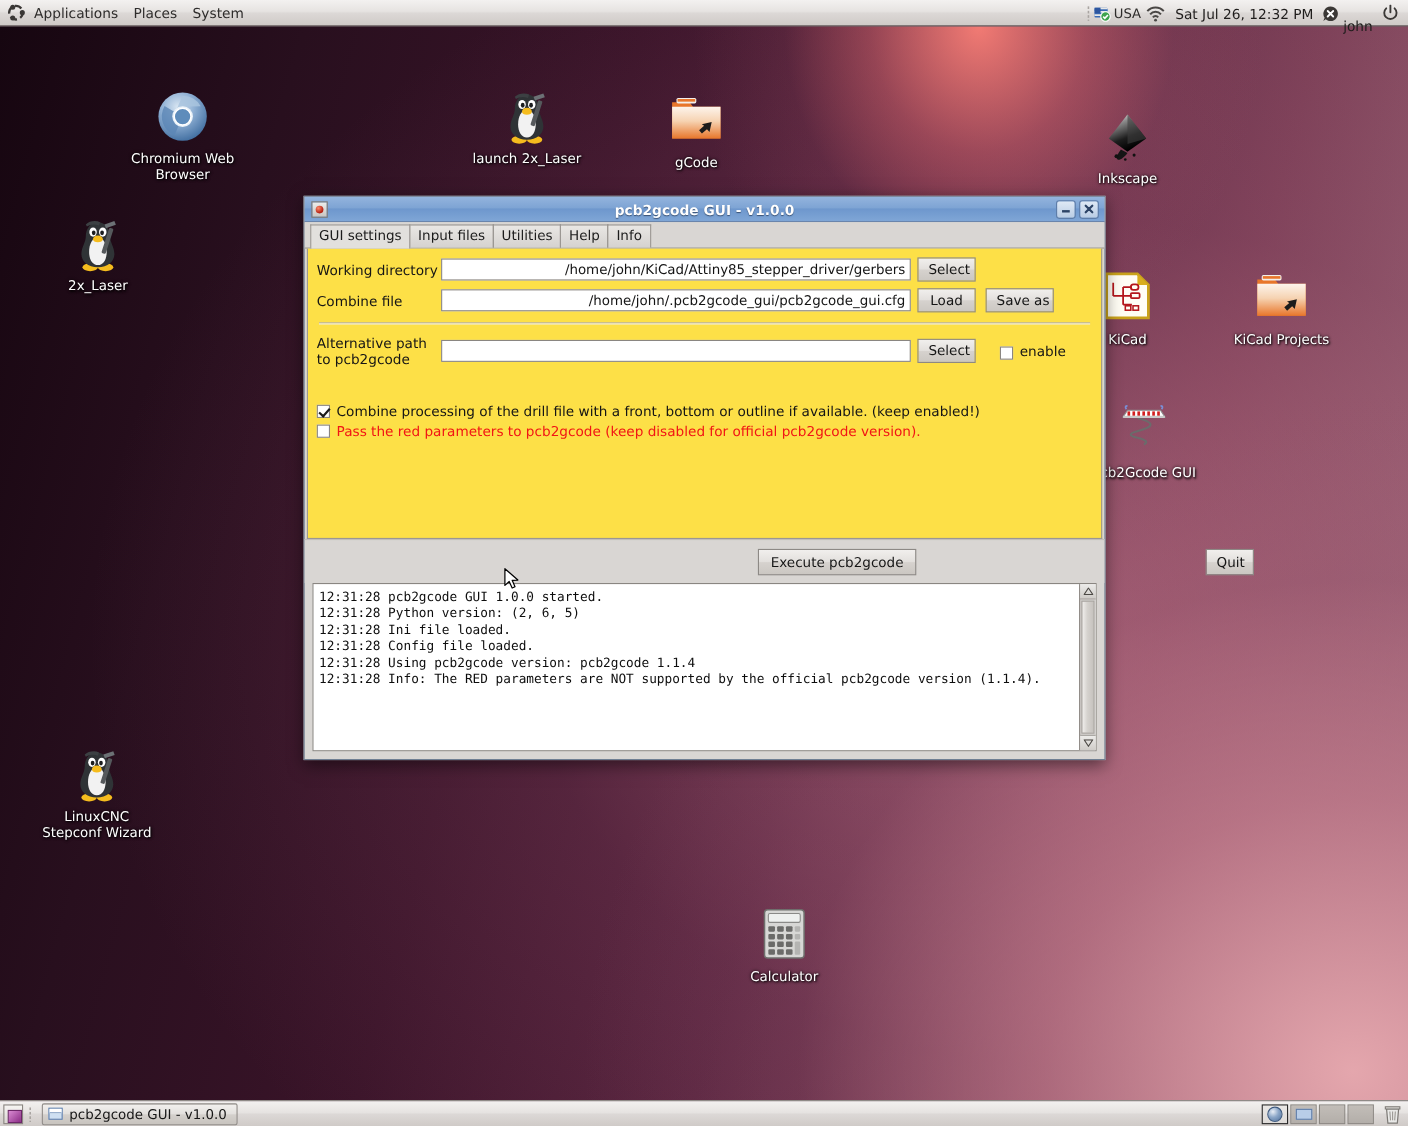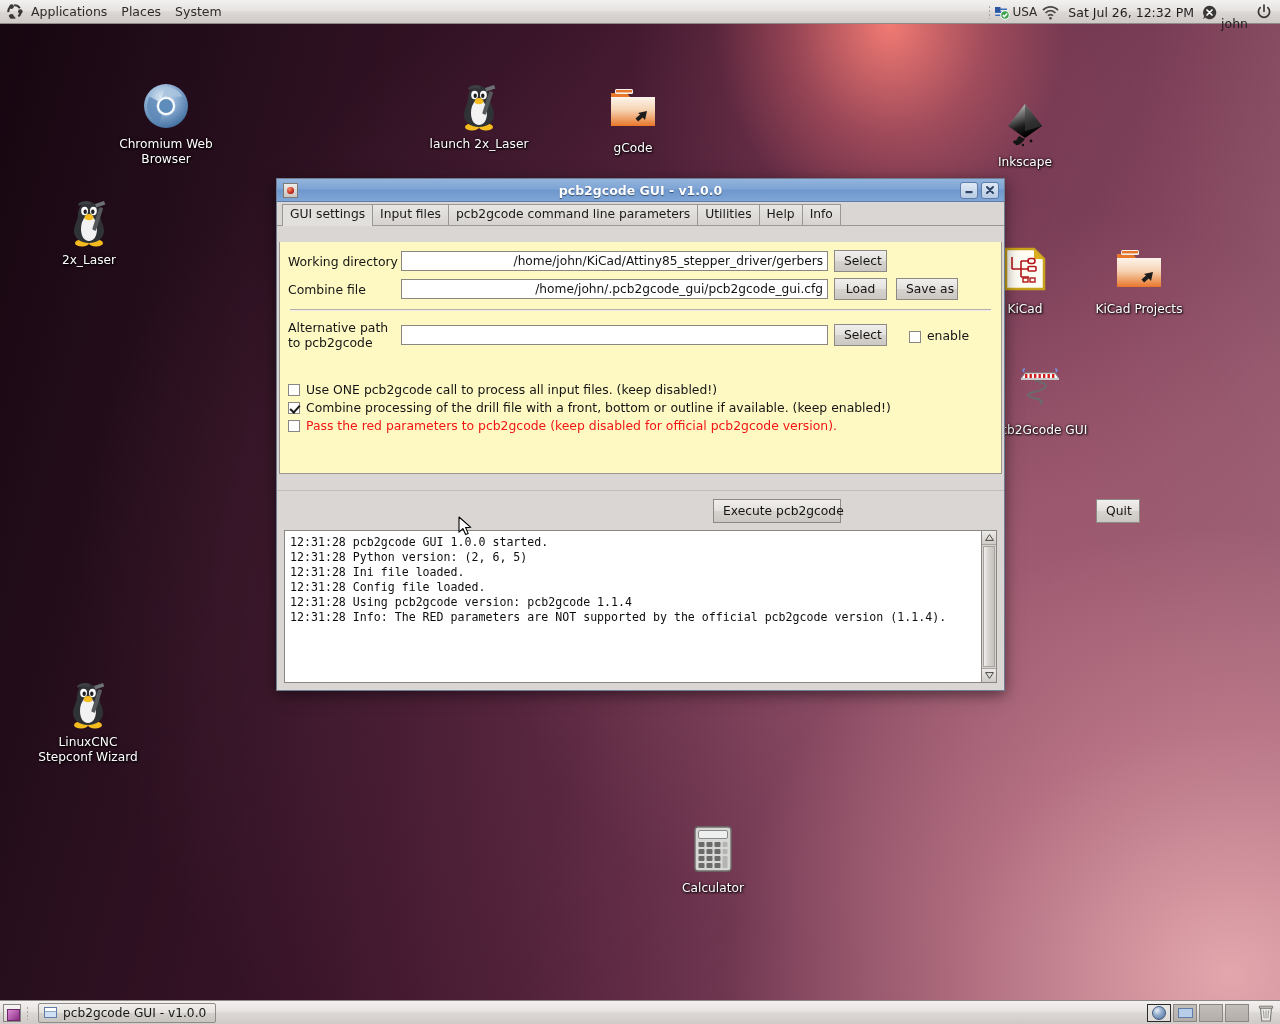--- a/index.html
+++ b/index.html
@@ -123,23 +123,23 @@
     cursor: default;
   }
   .tab.active {
     background: #e2e0dd;
     position: relative; z-index: 3;
     height: 22px; margin-bottom: -1px;
   }
 
   #tabpanel {
     flex: 1 1 auto;
-    background: #fef9c3;
+    background: #fde047;
     border: 1px solid #9b9793; border-top: none;
-    margin: 16px 2px;
+    margin: 0 2px;
     padding: 8px 8px 0 8px;
     position: relative;
   }
 
   .formrow { display: flex; align-items: center; margin-bottom: 6px; }
   .flabel { font-size: 12.4px; color: #151515; }
   .fgrid-label { width: 113px; }
   .tinput {
     height: 20px; border: 1px solid #8a8681; background: #ffffff;
     font-size: 12.2px; color: #131313;
@@ -429,21 +429,21 @@
       <rect x="25" y="11.5" width="7" height="5" rx="2.4" fill="none" stroke="#b4161b" stroke-width="1.6"></rect>
       <rect x="25" y="19.5" width="8" height="4.5" rx="1" fill="none" stroke="#b4161b" stroke-width="1.6"></rect>
       <rect x="20" y="31" width="5" height="4" fill="none" stroke="#b4161b" stroke-width="1.4"></rect>
       <rect x="27" y="31" width="5" height="4" fill="none" stroke="#b4161b" stroke-width="1.4"></rect>
       <path d="M9 10 v12" stroke="#b4161b" stroke-width="1.6" fill="none"></path>
     </svg>
   </span>
   <span class="label">KiCad</span>
 </div>
 
-<div class="dicon" style="left:1079px; top:243px;">
+<div class="dicon" style="left:1105px; top:243px;">
   <span class="glyph">
     <svg class="folder" viewBox="0 0 50 44">
       <defs>
           <linearGradient id="fg2" x1="0" y1="0" x2="0" y2="1">
         <stop offset="0%" stop-color="#fdf4ec"></stop>
             <stop offset="45%" stop-color="#f6d3b2"></stop>
         <stop offset="100%" stop-color="#e8762b"></stop>
           </linearGradient>
         </defs>
       <path d="M3 7 h16 l3 4 h25 v29 H3z" fill="#e8762b"></path>
@@ -542,21 +542,20 @@
         <svg width="10" height="10" viewBox="0 0 10 10">
           <path d="M2 2 L8 8 M8 2 L2 8" stroke="#2c4366" stroke-width="2" stroke-linecap="round"></path>
         </svg>
       </div>
     </div>
   </div>
 
   <div id="tabbar">
     <div class="tab active">GUI settings</div>
     <div class="tab">Input files</div>
-    <div class="tab">pcb2gcode command line parameters</div>
     <div class="tab">Utilities</div>
     <div class="tab">Help</div>
     <div class="tab">Info</div>
   </div>
 
   <div id="tabpanel">
 
     <div class="formrow">
       <div class="flabel fgrid-label">Working directory</div>
       <div class="tinput" style="width:427px;" title="/home/john/KiCad/Attiny85_stepper_driver/gerbers">/home/john/KiCad/Attiny85_stepper_driver/gerbers</div>
@@ -580,36 +579,32 @@
       <div class="tinput" style="width:427px;"></div>
       <div class="btn" style="margin-left:6px; width:53px; text-align:center;">Select</div>
       <div style="display:flex;align-items:flex-end;margin-left:22px;">
         <span class="cbox"></span>
         <span class="cbtext">enable</span>
       </div>
     </div>
 
     <div style="margin-top:32px;">
       <div class="cbrow">
-        <span class="cbox"></span>
-        <span class="cbtext">Use ONE pcb2gcode call to process all input files. (keep disabled!)</span>
-      </div>
-      <div class="cbrow">
         <span class="cbox checked"></span>
         <span class="cbtext">Combine processing of the drill file with a front, bottom or outline if available. (keep enabled!)</span>
       </div>
       <div class="cbrow">
         <span class="cbox"></span>
         <span class="cbtext red">Pass the red parameters to pcb2gcode (keep disabled for official pcb2gcode version).</span>
       </div>
     </div>
   </div>
 
   <div id="buttonbar">
-    <div class="btn" style="position:absolute; left:412px; width:128px; text-align:center; height:24px; line-height:18px;margin-left:24px;">Execute pcb2gcode</div>
+    <div class="btn" style="position:absolute; left:412px; width:144px; text-align:center; height:24px; line-height:18px;">Execute pcb2gcode</div>
     <div class="btn" style="position:absolute; left:819px; width:44px; text-align:center; height:24px; line-height:18px;">Quit</div>
   </div>
 
   <div id="logwrap">
     <div id="logtext">12:31:28 pcb2gcode GUI 1.0.0 started.
 12:31:28 Python version: (2, 6, 5)
 12:31:28 Ini file loaded.
 12:31:28 Config file loaded.
 12:31:28 Using pcb2gcode version: pcb2gcode 1.1.4
 12:31:28 Info: The RED parameters are NOT supported by the official pcb2gcode version (1.1.4).</div>

